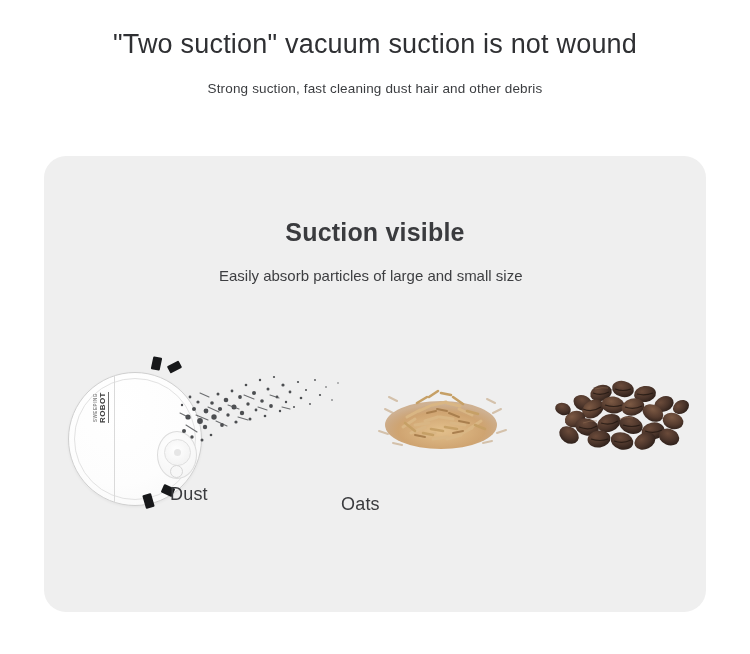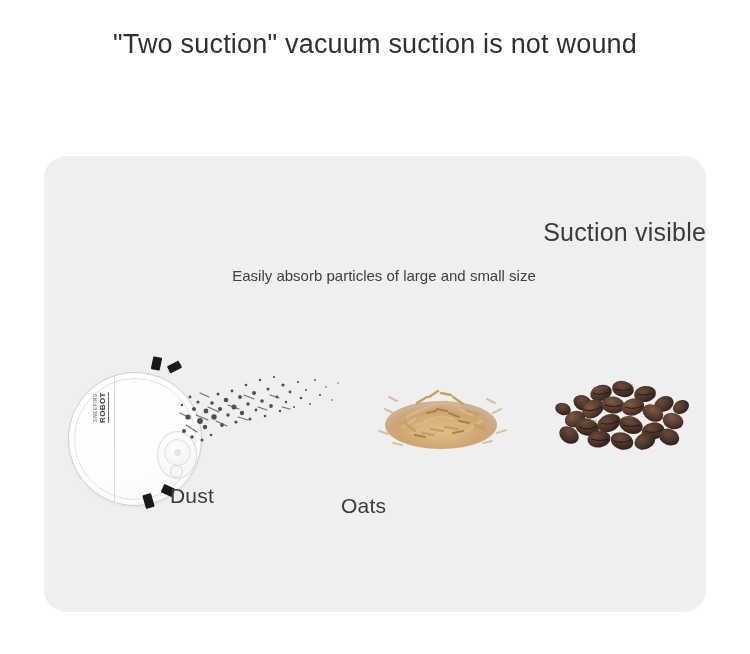--- a/index.html
+++ b/index.html
@@ -50,36 +50,36 @@
     height: 456px;
     background: #efefef;
     border-radius: 22px;
   }
 
   .card-heading {
     position: absolute;
     left: 0;
     top: 62px;
     width: 100%;
-    text-align: right;
+    text-align: center;
     font-size: 25px;
-    font-weight: 400;
+    font-weight: 700;
     color: #3a3b3e;
     letter-spacing: .2px;
   }
   .card-body {
     position: absolute;
     left: 175px;
     top: 110px;
     width: 330px;
     font-size: 15px;
     font-weight: 400;
     color: #3d3e41;
     line-height: 1.33;
-    text-align: center;
+    text-align: left;
   }
 
   
   .items {
     position: absolute;
     left: 0;
     top: 185px;
     width: 100%;
     height: 200px;
   }
@@ -88,21 +88,21 @@
     width: 200px;
     text-align: center;
   }
   .item-art {
     position: relative;
     width: 200px;
     height: 120px;
     margin: 0 auto;
   }
   .item-label {
-    font-size: 21px;
+    font-size: 18px;
     color: #3a3b3e;
     font-weight: 400;
     letter-spacing: .2px;
   }
 
   .item-dust   { left: 126px; top: 6px; }
   .item-oats   { left: 297px; top: 6px; }
   .item-coffee { left: 479px; top: 6px; }
 
   .label-dust   { position: absolute; left: 126px; top: 143px; }
@@ -229,20 +229,21 @@
     position: absolute;
     left: 0; top: 0;
     width: 200px; height: 120px;
   }
 </style>
 </head>
 <body>
 
 <div class="header">
   <h1 class="title">"Two suction" vacuum suction is not wound</h1>
+  <p class="subtitle">Strong suction, fast cleaning dust hair and other debris</p>
 </div>
 
 <div class="card">
 
   <div class="card-heading">Suction visible</div>
   <div class="card-body">Easily absorb particles of large and small size</div>
 
   <div class="robot-wrap">
     <div class="robot-body">
       <div class="robot-ring"></div>

